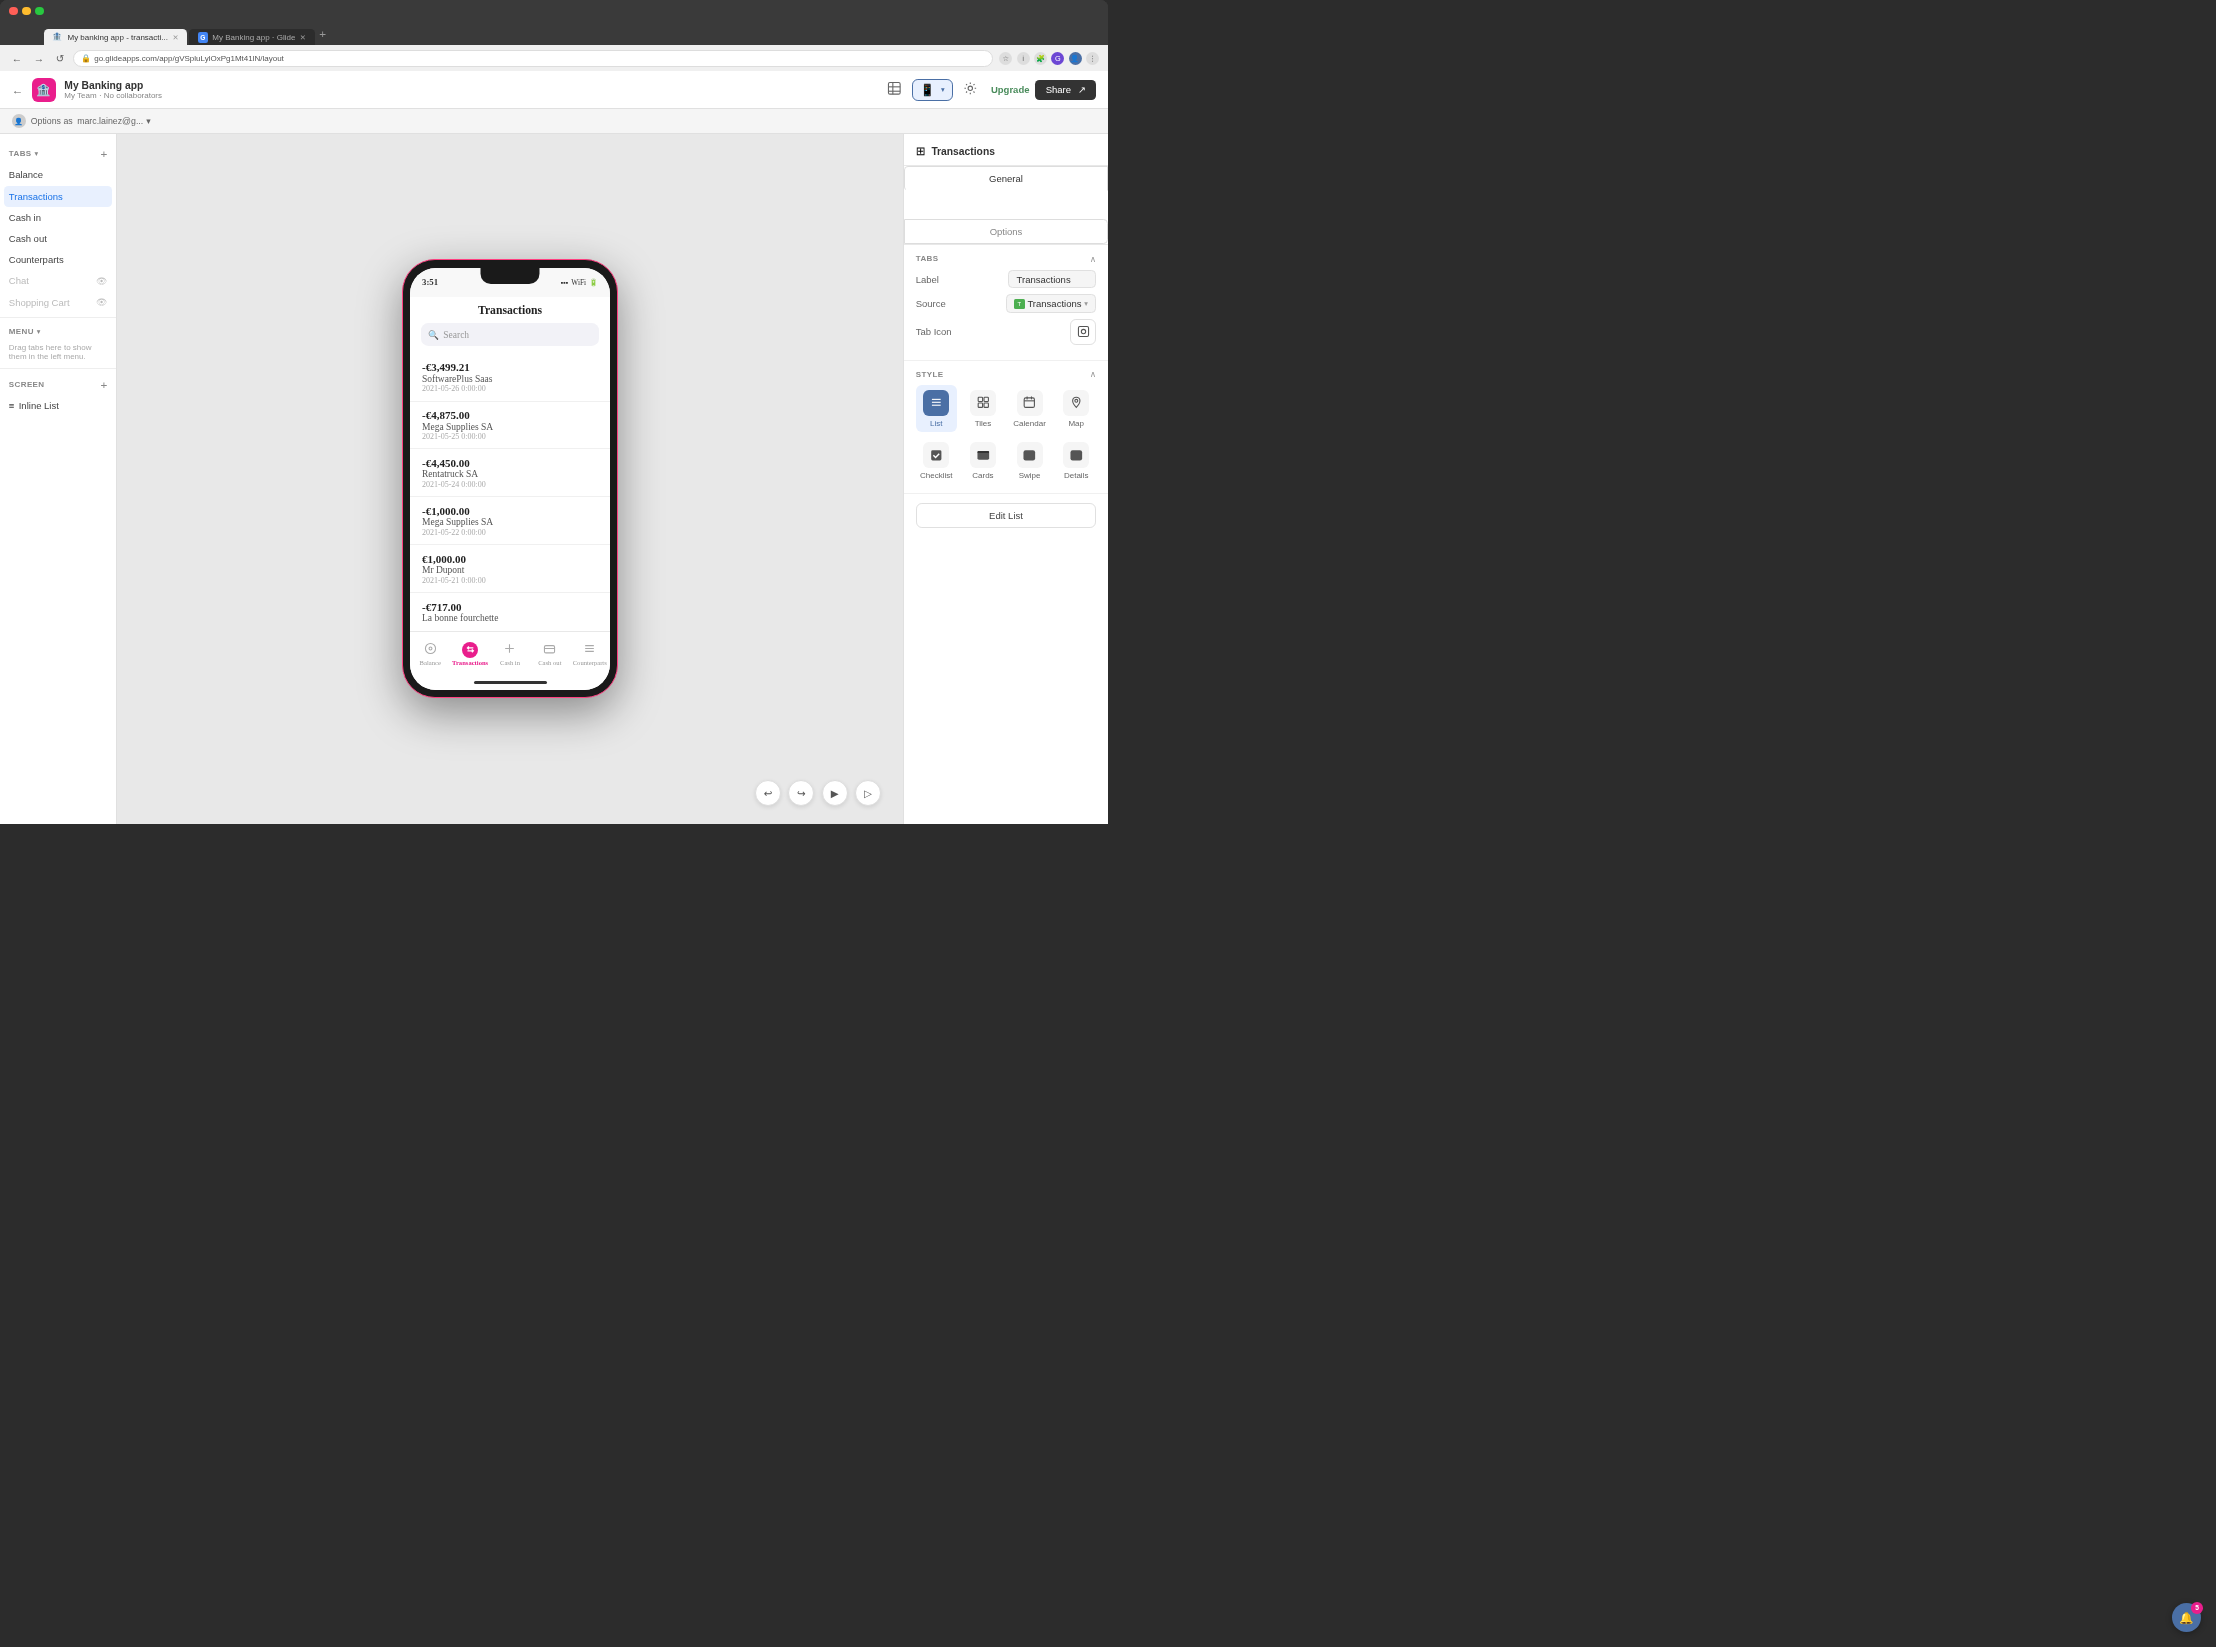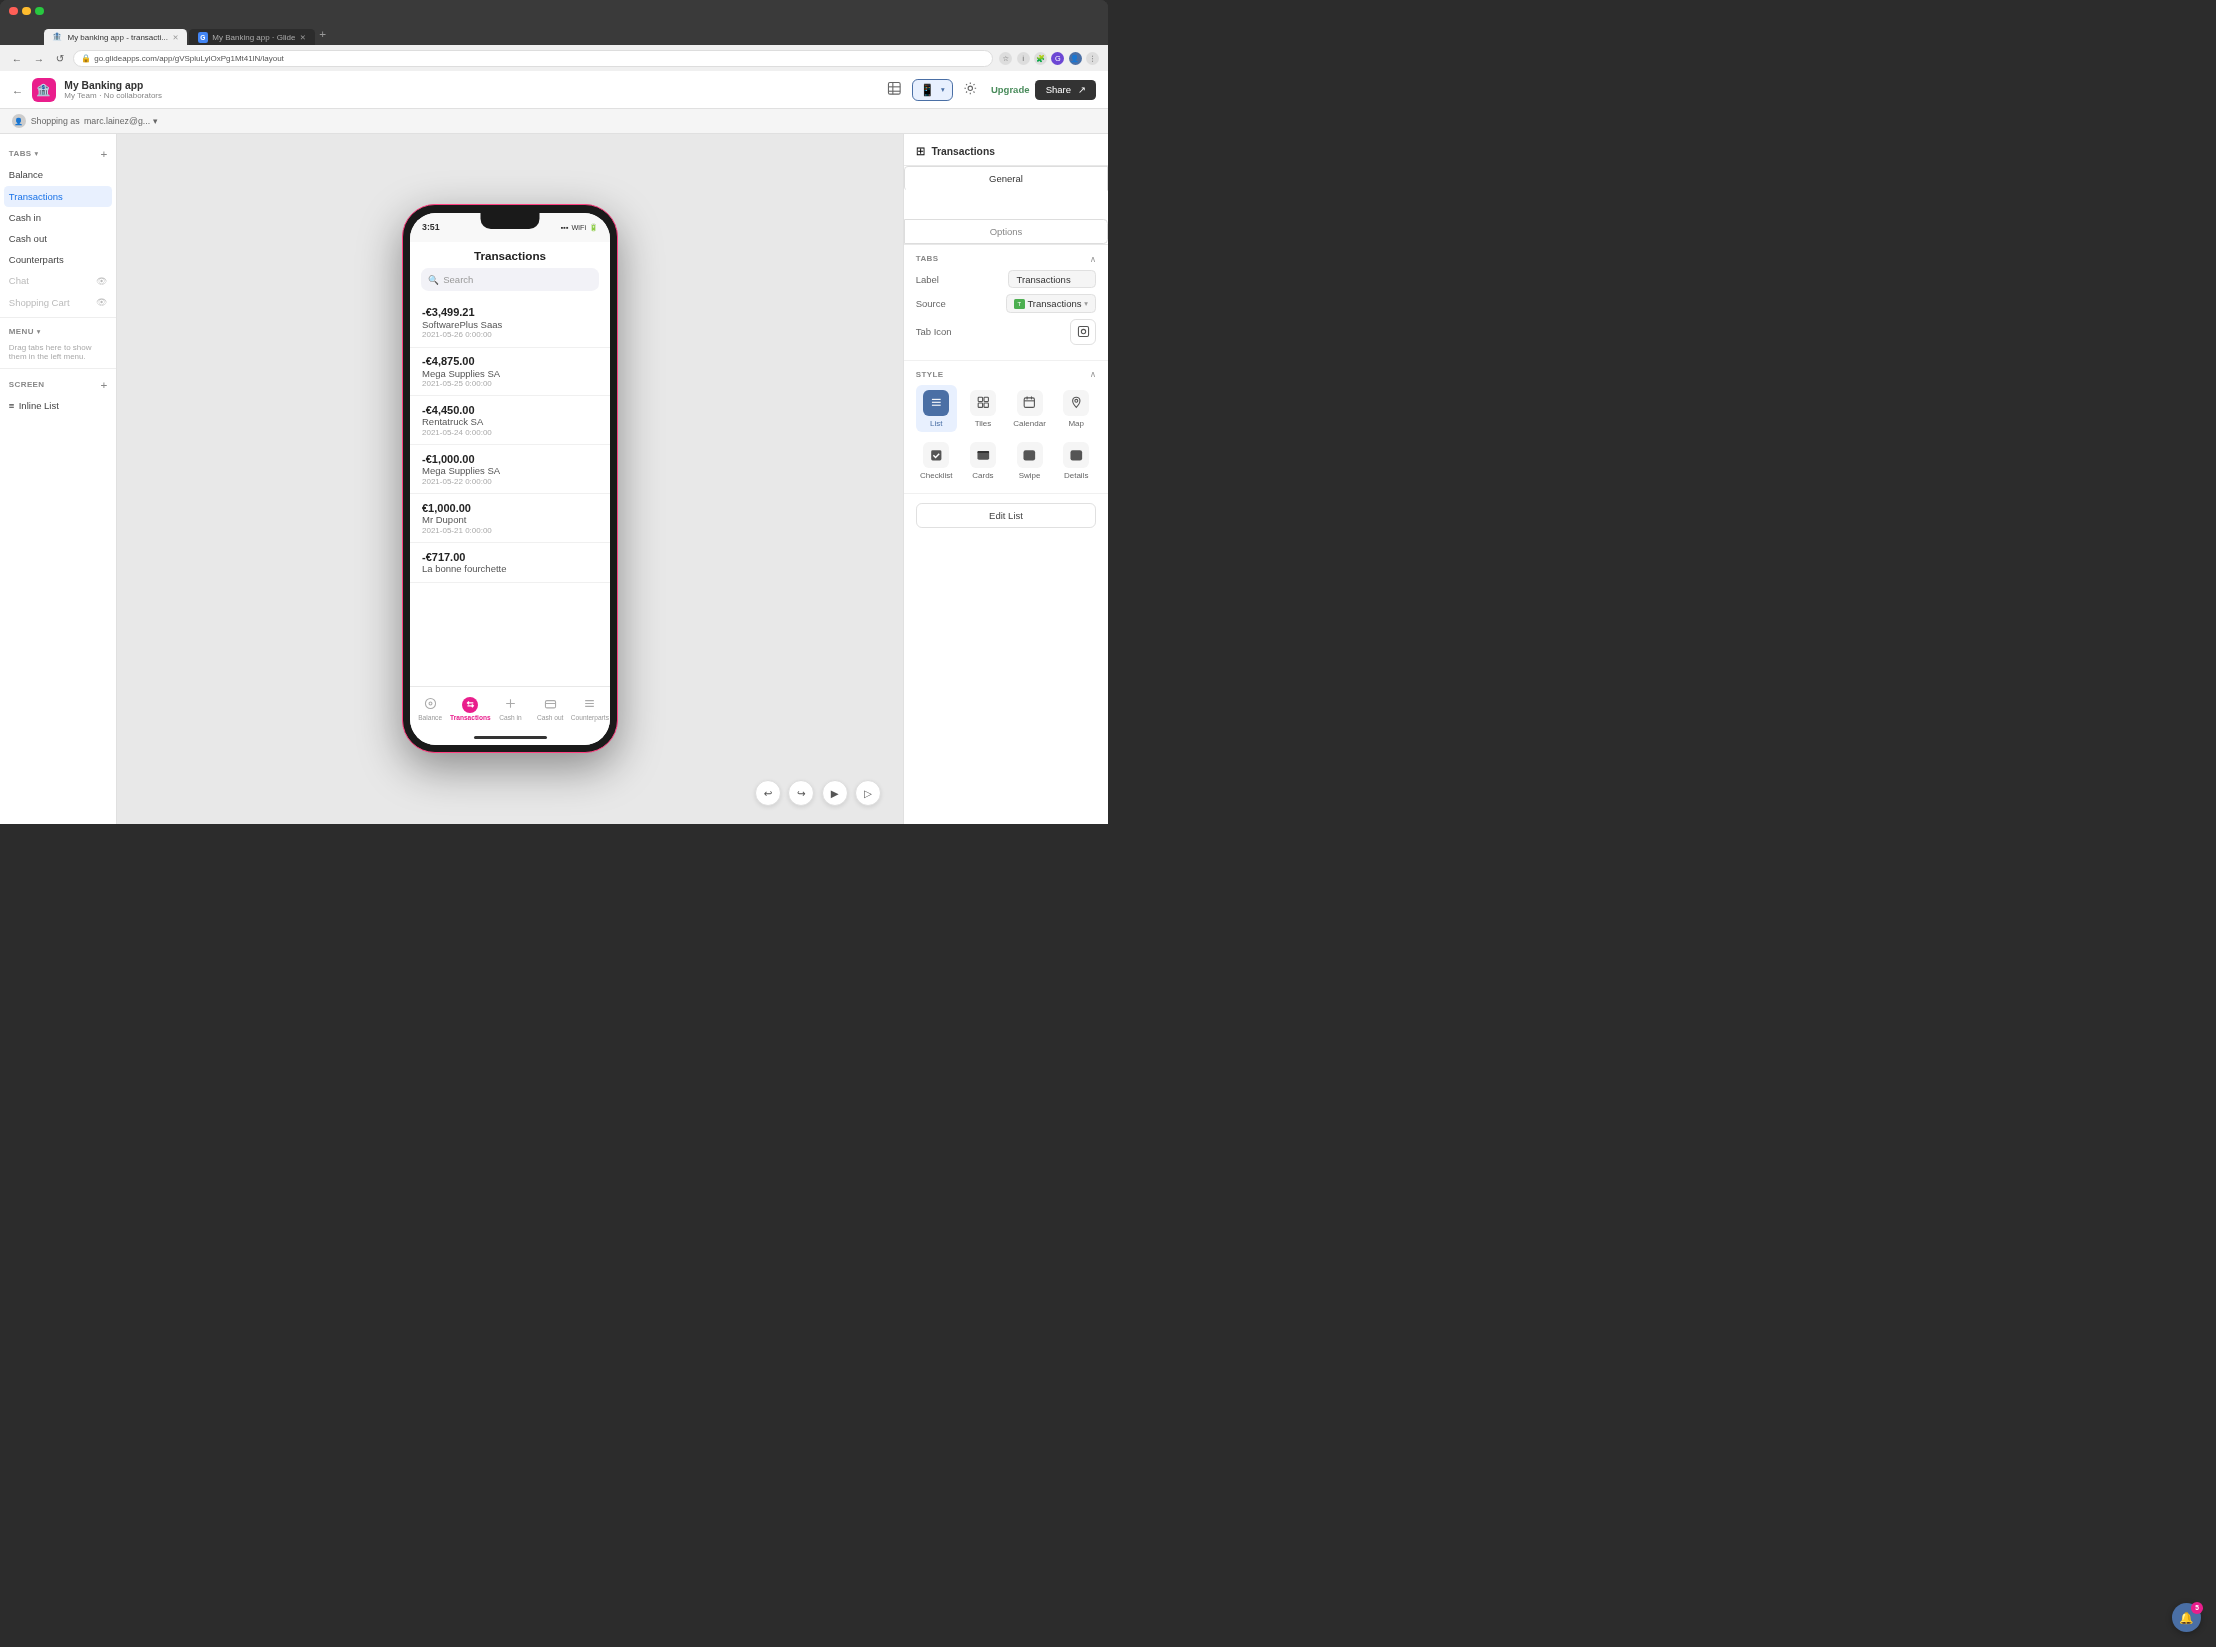--- a/index.html
+++ b/index.html
@@ -56,21 +56,21 @@
     .sidebar-item.active { background: #e8f0fe; color: #1a73e8; border-radius: 4.4px; margin: 0 4.4px; padding: 5.1px 4.4px; }
     .sidebar-item-disabled { padding: 5.1px 8.8px; font-size: 9.5px; color: #bbb; cursor: default; display: flex; align-items: center; justify-content: space-between; }
     .sidebar-divider { height: 0.7px; background: #eee; margin: 4.4px 0; }
     .sidebar-menu-hint { padding: 2.9px 8.8px; font-size: 8px; color: #aaa; }
     .sidebar-screen-header { display: flex; align-items: center; justify-content: space-between; padding: 4.4px 8.8px; }
     .sidebar-screen-item { padding: 5.1px 8.8px; font-size: 9.5px; color: #444; cursor: pointer; display: flex; align-items: center; gap: 4.4px; }
     .eye-icon { color: #bbb; font-size: 8.8px; }
 
     
     .phone-area { flex: 1; display: flex; align-items: center; justify-content: center; background: #e8e8e8; position: relative; }
-    .phone-frame { width: 216px; height: 549px; background: #1a1a1a; border-radius: 33px; padding: 7.3px; box-shadow: 0 14.6px 44px rgba(0,0,0,0.4); position: relative; border: 1.5px solid #ff4081; }
+    .phone-frame { width: 216px; height: 439px; background: #1a1a1a; border-radius: 33px; padding: 7.3px; box-shadow: 0 14.6px 44px rgba(0,0,0,0.4); position: relative; border: 1.5px solid #ff4081; font-family: Liberation Serif, serif; }
     .phone-inner { width: 100%; height: 100%; background: white; border-radius: 26px; overflow: hidden; display: flex; flex-direction: column; }
     .phone-notch-bar { background: #f8f8f8; height: 29px; display: flex; align-items: center; justify-content: space-between; padding: 0 11.7px; position: relative; }
     .phone-time { font-size: 8.8px; font-weight: 600; color: #333; }
     .phone-notch { position: absolute; left: 50%; transform: translateX(-50%); width: 59px; height: 16px; background: #1a1a1a; border-radius: 0 0 10.3px 10.3px; top: 0; }
     .phone-status-icons { display: flex; align-items: center; gap: 2.9px; }
     .phone-status-icon { font-size: 7.3px; color: #333; }
     .phone-screen-title { text-align: center; font-size: 11.7px; font-weight: 600; color: #222; padding: 7.3px 0 5.9px; }
     .phone-search { margin: 0 10.3px 7.3px; background: #f2f2f7; border-radius: 7.3px; height: 23.4px; display: flex; align-items: center; padding: 0 7.3px; gap: 4.4px; }
     .phone-search-icon { color: #999; font-size: 8.8px; }
     .phone-search-text { font-size: 9.5px; color: #999; }
@@ -211,21 +211,21 @@
         <span class="upgrade-btn" style="color:#4a8c5c;font-weight:600;font-size:9.5px;cursor:pointer;">Upgrade</span>
         <button class="share-btn">
           <span>Share</span>
           <span>↗</span>
         </button>
       </div>
     </div>
 
     <div class="viewing-bar">
       <div class="viewing-avatar">👤</div>
-      <span>Shopping as</span>
+      <span>Options as</span>
       <div class="viewing-dropdown">
         <span>marc.lainez@g...</span>
         <span>▾</span>
       </div>
     </div>
 
     <div class="workspace">
 
       <div class="sidebar">
         <div class="sidebar-section-header">

